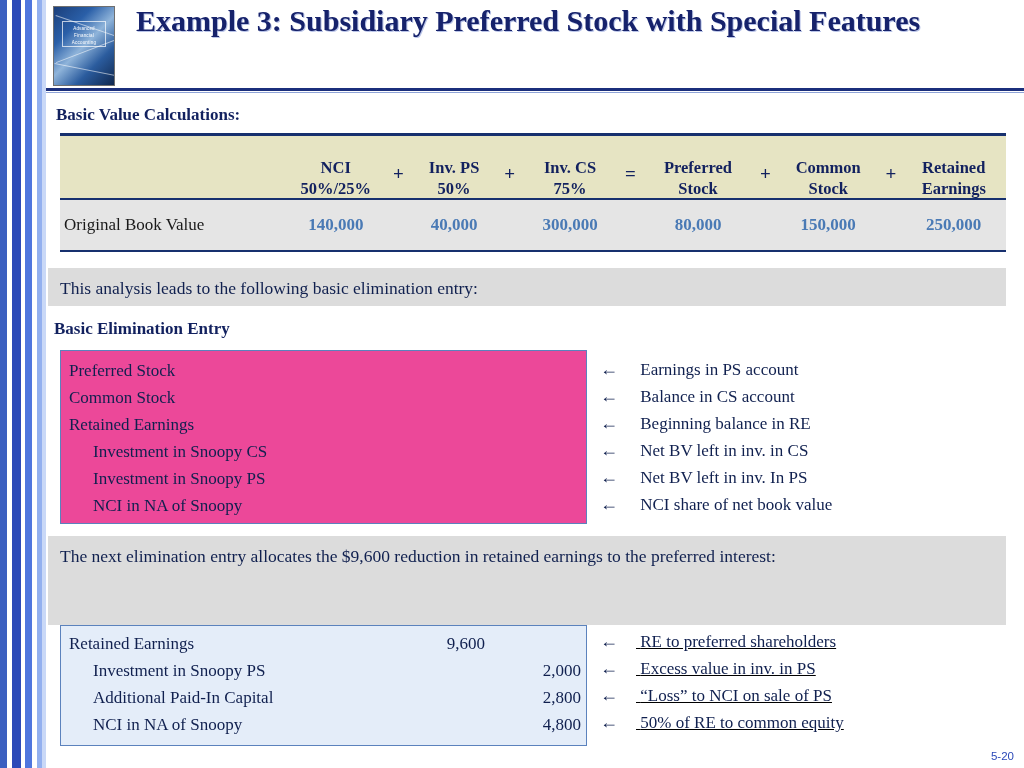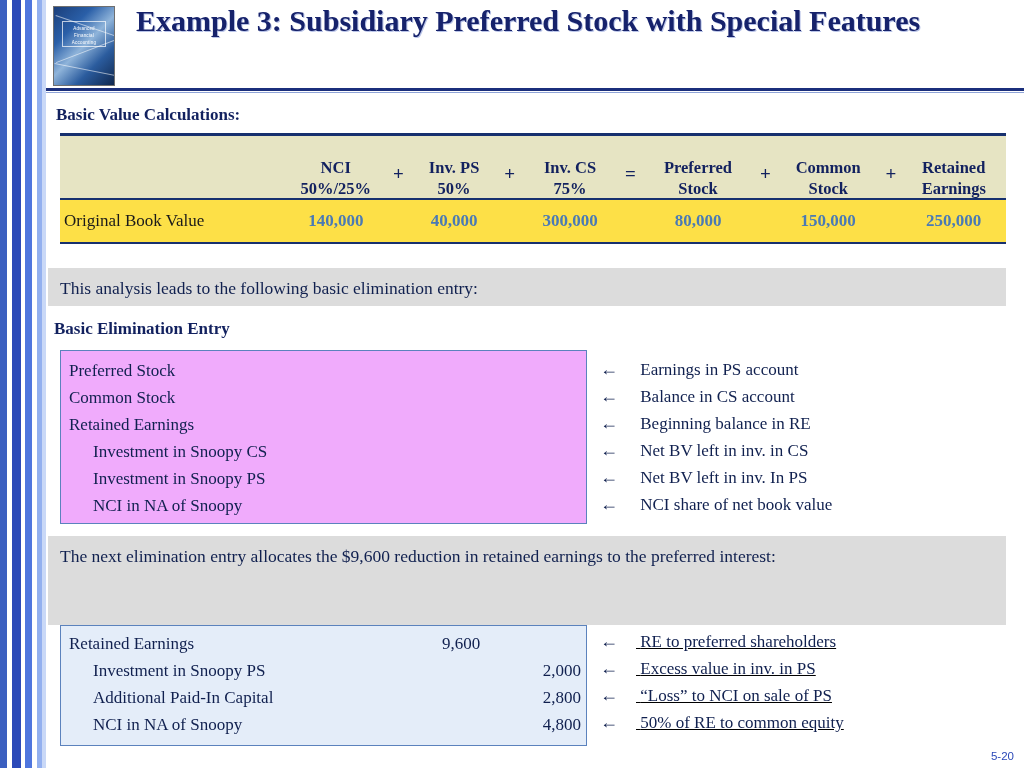--- a/index.html
+++ b/index.html
@@ -127,22 +127,22 @@
     width: 22px;
     text-align: center;
     font-family: "Liberation Serif", serif;
     font-weight: bold;
     font-size: 19px;
     color: #12215f;
     padding-top: 13px;
   }
   .bv-mid-rule { height: 2px; background: #17306e; }
   .bv-row {
-    background: #fde047;
-    height: 42px;
+    background: #e5e5e5;
+    height: 50px;
     display: flex;
     align-items: center;
   }
   .bv-row-label {
     width: 235px;
     padding-left: 4px;
     font-family: "Liberation Serif", serif;
     font-size: 17px;
     color: #1a1a1a;
   }
@@ -172,37 +172,37 @@
     color: #10204f;
     padding: 7px 12px;
     line-height: 26px;
   }
 
   
   .entry {
     position: absolute;
     border: 1px solid #5b82bd;
   }
-  .entry.blue   { background: #f0abfc; }
+  .entry.blue   { background: #ec4899; }
   .entry.light  { background: #e4edf9; }
   .entry-line {
     font-family: "Liberation Serif", serif;
     font-size: 17px;
     color: #10204f;
     height: 27px;
     line-height: 27px;
     white-space: nowrap;
     position: relative;
   }
   .entry-line .acct { display: inline-block; }
   .entry-line .amt-dr {
     position: absolute;
-    left: 360px;
+    left: 344px;
     width: 80px;
-    text-align: center;
+    text-align: right;
   }
   .entry-line .amt-cr {
     position: absolute;
     left: 440px;
     width: 80px;
     text-align: right;
   }
   .indent-0 { padding-left: 8px; }
   .indent-1 { padding-left: 32px; }
 

